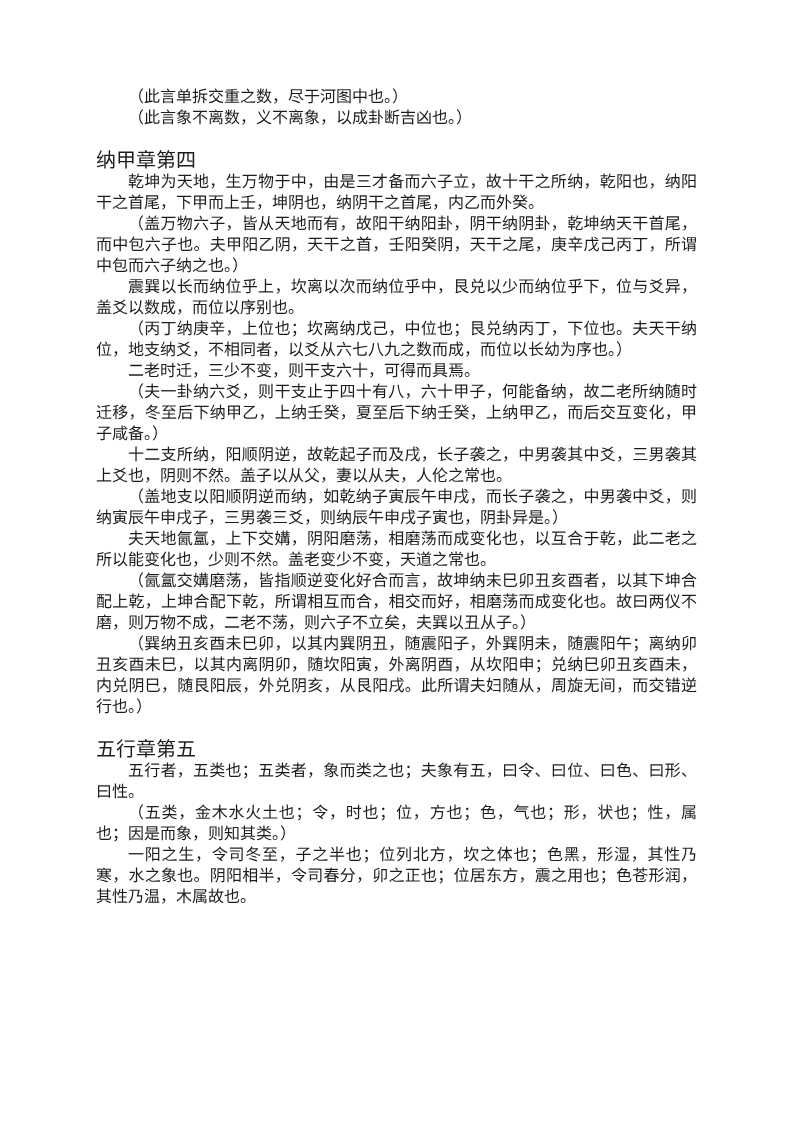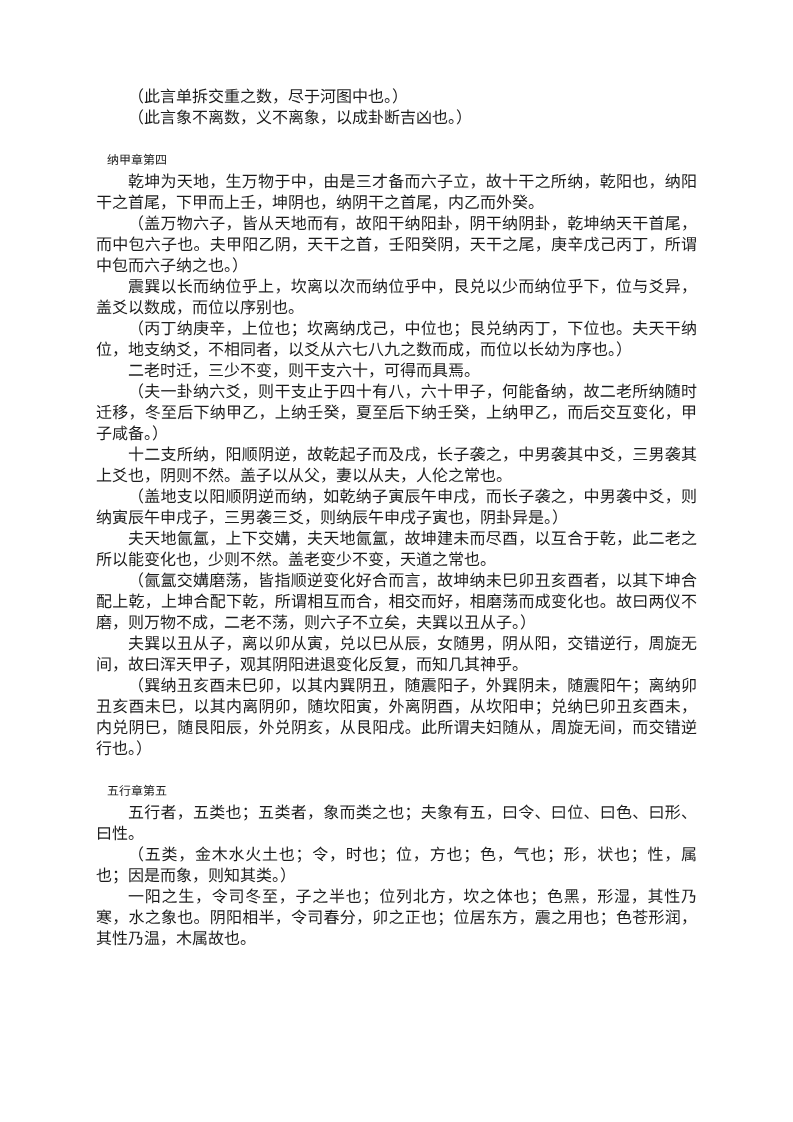--- a/index.html
+++ b/index.html
@@ -35,23 +35,23 @@
   .para {
     margin: 0;
     padding: 0;
     text-indent: 2em;
     text-align: justify;
     word-break: break-all;
     font-weight: normal;
   }
 
   .heading {
-    margin: 22px 0 0 11px;
+    margin: 22px 0 0 0;
     padding: 0;
-    font-size: 12px;
+    font-size: 20px;
     line-height: 21px;
     font-weight: normal;
     text-indent: 0;
   }
 </style>
 </head>
 <body>
 
 <div class="page">
   <div class="content">
@@ -59,22 +59,21 @@
       <p class="para">（此言象不离数，义不离象，以成卦断吉凶也。）</p>
       <h2 class="heading">纳甲章第四</h2>
       <p class="para">乾坤为天地，生万物于中，由是三才备而六子立，故十干之所纳，乾阳也，纳阳干之首尾，下甲而上壬，坤阴也，纳阴干之首尾，内乙而外癸。</p>
       <p class="para">（盖万物六子，皆从天地而有，故阳干纳阳卦，阴干纳阴卦，乾坤纳天干首尾，而中包六子也。夫甲阳乙阴，天干之首，壬阳癸阴，天干之尾，庚辛戊己丙丁，所谓中包而六子纳之也。）</p>
       <p class="para">震巽以长而纳位乎上，坎离以次而纳位乎中，艮兑以少而纳位乎下，位与爻异，盖爻以数成，而位以序别也。</p>
       <p class="para">（丙丁纳庚辛，上位也；坎离纳戊己，中位也；艮兑纳丙丁，下位也。夫天干纳位，地支纳爻，不相同者，以爻从六七八九之数而成，而位以长幼为序也。）</p>
       <p class="para">二老时迁，三少不变，则干支六十，可得而具焉。</p>
       <p class="para">（夫一卦纳六爻，则干支止于四十有八，六十甲子，何能备纳，故二老所纳随时迁移，冬至后下纳甲乙，上纳壬癸，夏至后下纳壬癸，上纳甲乙，而后交互变化，甲子咸备。）</p>
       <p class="para">十二支所纳，阳顺阴逆，故乾起子而及戌，长子袭之，中男袭其中爻，三男袭其上爻也，阴则不然。盖子以从父，妻以从夫，人伦之常也。</p>
       <p class="para">（盖地支以阳顺阴逆而纳，如乾纳子寅辰午申戌，而长子袭之，中男袭中爻，则纳寅辰午申戌子，三男袭三爻，则纳辰午申戌子寅也，阴卦异是。）</p>
-      <p class="para">夫天地氤氲，上下交媾，夫天地氤氲，故坤建未而尽酉，以互合于乾，此二老之所以能变化也，少则不然。盖老变少不变，天道之常也。</p>
+      <p class="para">夫天地氤氲，上下交媾，阴阳磨荡，相磨荡而成变化也，以互合于乾，此二老之所以能变化也，少则不然。盖老变少不变，天道之常也。</p>
       <p class="para">（氤氲交媾磨荡，皆指顺逆变化好合而言，故坤纳未巳卯丑亥酉者，以其下坤合配上乾，上坤合配下乾，所谓相互而合，相交而好，相磨荡而成变化也。故曰两仪不磨，则万物不成，二老不荡，则六子不立矣，夫巽以丑从子。）</p>
-      <p class="para">夫巽以丑从子，离以卯从寅，兑以巳从辰，女随男，阴从阳，交错逆行，周旋无间，故曰浑天甲子，观其阴阳进退变化反复，而知几其神乎。</p>
       <p class="para">（巽纳丑亥酉未巳卯，以其内巽阴丑，随震阳子，外巽阴未，随震阳午；离纳卯丑亥酉未巳，以其内离阴卯，随坎阳寅，外离阴酉，从坎阳申；兑纳巳卯丑亥酉未，内兑阴巳，随艮阳辰，外兑阴亥，从艮阳戌。此所谓夫妇随从，周旋无间，而交错逆行也。）</p>
       <h2 class="heading">五行章第五</h2>
       <p class="para">五行者，五类也；五类者，象而类之也；夫象有五，曰令、曰位、曰色、曰形、曰性。</p>
       <p class="para">（五类，金木水火土也；令，时也；位，方也；色，气也；形，状也；性，属也；因是而象，则知其类。）</p>
       <p class="para">一阳之生，令司冬至，子之半也；位列北方，坎之体也；色黑，形湿，其性乃寒，水之象也。阴阳相半，令司春分，卯之正也；位居东方，震之用也；色苍形润，其性乃温，木属故也。</p>
     </div>
 </div>
 
 </body></html>

